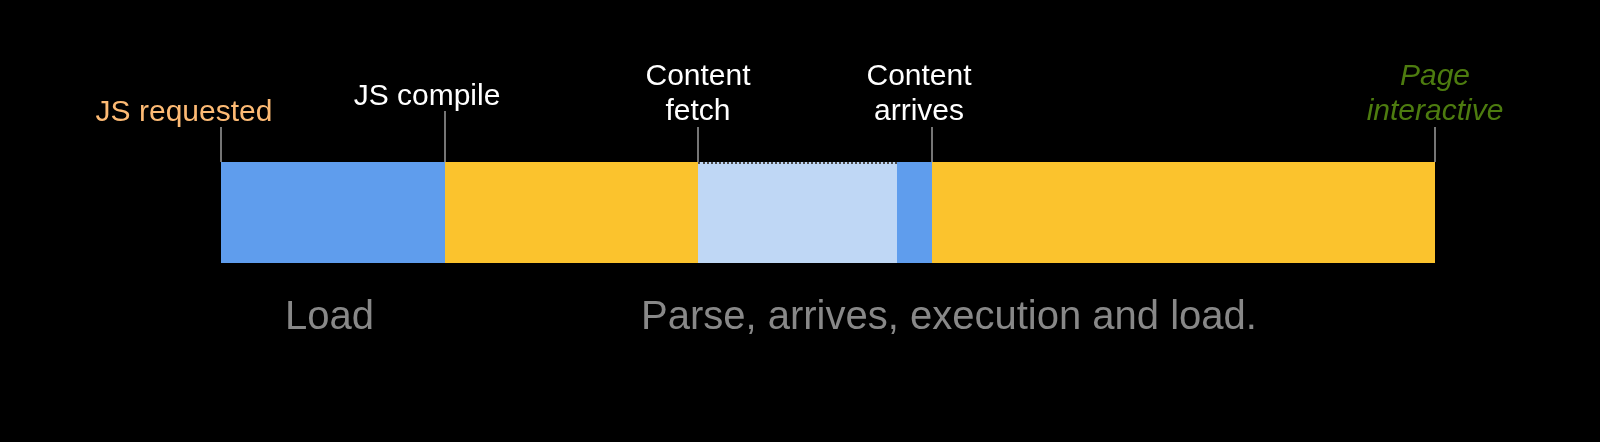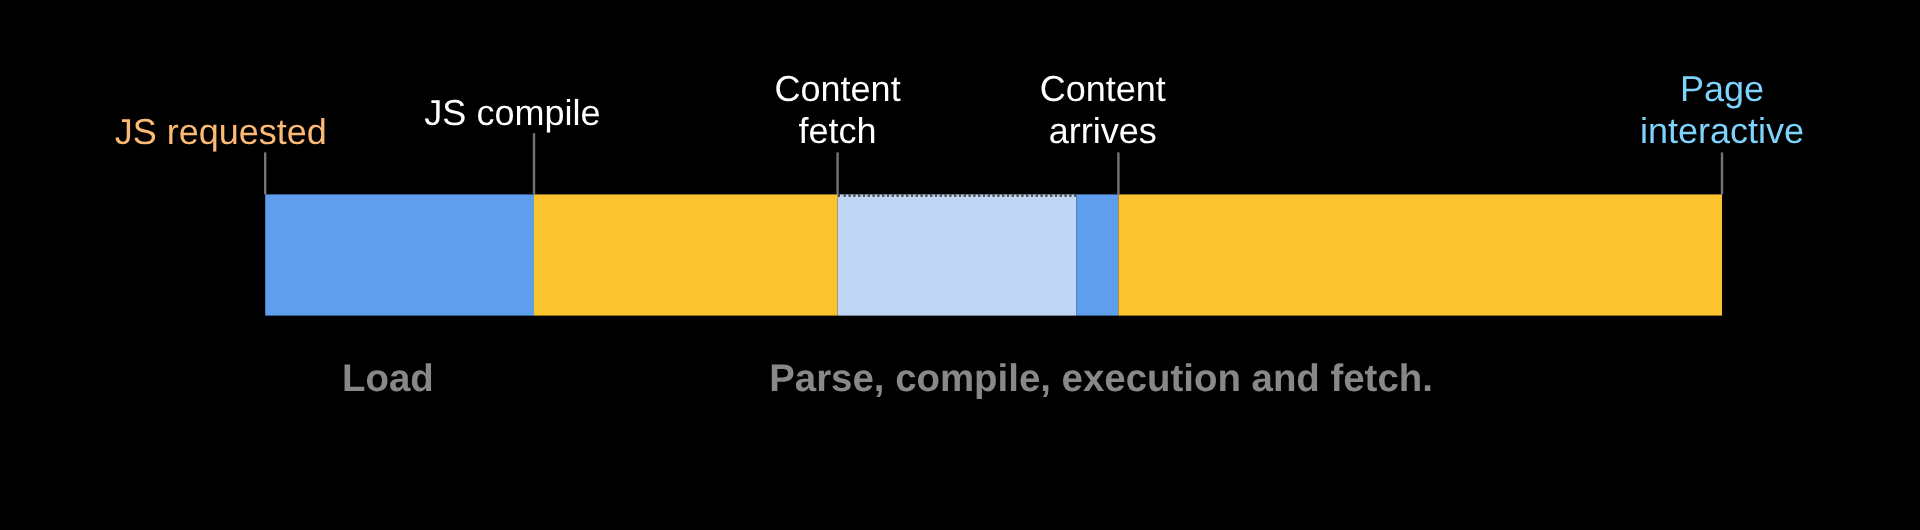--- a/index.html
+++ b/index.html
@@ -31,49 +31,49 @@
   }
   .segment {
     position: absolute;
     box-sizing: border-box;
   }
   .segment.dotted-top {
     border-top: 2px dotted #4a4a4a;
   }
   .caption {
     position: absolute;
-    font-size: 32px;
+    font-size: 40px;
     line-height: 46px;
-    font-weight: 700;
+    font-weight: 400;
     white-space: nowrap;
   }
 </style>
 </head>
 <body>
 
 <div class="canvas" style="background: rgb(0, 0, 0);">
   <div>
       <div class="milestone-label" style="left: 184px; top: 93px; color: #fdba74;">JS requested</div>
       <div class="tick" style="left: 220px; top: 127px; height: 35px; background: rgb(117, 117, 117);"></div>
       <div class="milestone-label" style="left: 427px; top: 77px; color: rgb(255, 255, 255);">JS compile</div>
       <div class="tick" style="left: 444px; top: 111px; height: 51px; background: rgb(117, 117, 117);"></div>
       <div class="milestone-label" style="left: 698px; top: 57px; color: rgb(255, 255, 255);">Content
 fetch</div>
       <div class="tick" style="left: 697px; top: 127px; height: 35px; background: rgb(117, 117, 117);"></div>
       <div class="milestone-label" style="left: 919px; top: 57px; color: rgb(255, 255, 255);">Content
 arrives</div>
       <div class="tick" style="left: 931px; top: 127px; height: 35px; background: rgb(117, 117, 117);"></div>
-      <div class="milestone-label" style="left: 1435px; top: 57px; color: #7dd3fc;">Page
+      <div class="milestone-label" style="left: 1435px; top: 57px; color: #4d7c0f; font-style: italic;">Page
 interactive</div>
       <div class="tick" style="left: 1434px; top: 127px; height: 35px; background: rgb(117, 117, 117);"></div>
     </div>
   <div>
       <div class="segment" style="left: 221px; top: 162px; width: 224px; height: 101px; background: rgb(95, 157, 237);"></div>
       <div class="segment" style="left: 445px; top: 162px; width: 253px; height: 101px; background: rgb(251, 195, 45);"></div>
       <div class="segment dotted-top" style="left: 698px; top: 162px; width: 199px; height: 101px; background: rgb(191, 215, 245);"></div>
       <div class="segment" style="left: 897px; top: 162px; width: 35px; height: 101px; background: rgb(95, 157, 237);"></div>
       <div class="segment" style="left: 932px; top: 162px; width: 503px; height: 101px; background: rgb(251, 195, 45);"></div>
     </div>
   <div>
       <div class="caption" style="left: 285px; top: 292px; color: rgb(136, 136, 136);">Load</div>
-      <div class="caption" style="left: 641px; top: 292px; color: rgb(136, 136, 136);">Parse, compile, execution and fetch.</div>
+      <div class="caption" style="left: 641px; top: 292px; color: rgb(136, 136, 136);">Parse, arrives, execution and load.</div>
     </div>
 </div>
 
 </body></html>

